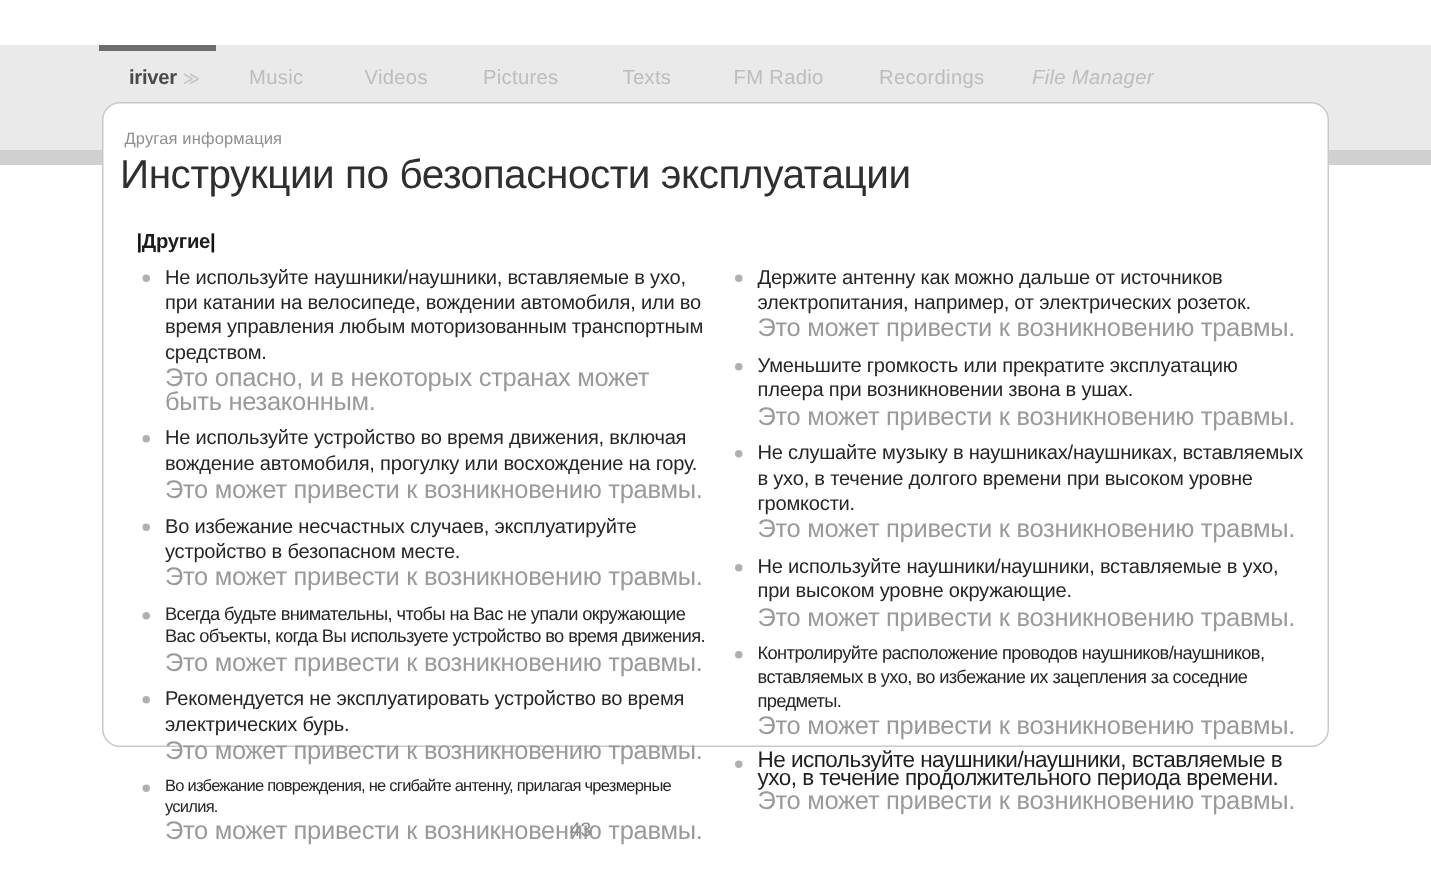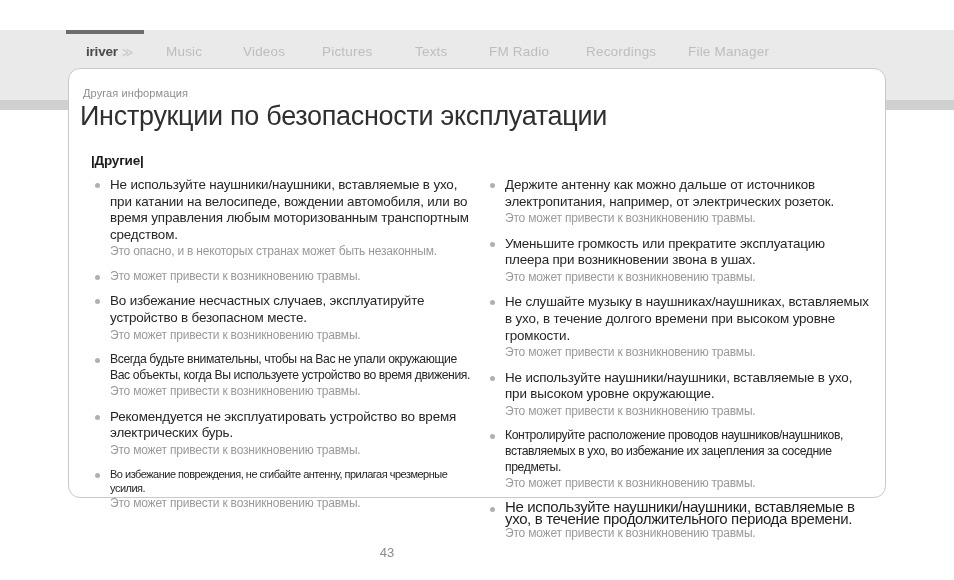--- a/index.html
+++ b/index.html
@@ -139,21 +139,21 @@
     font-size: 12.2px;
     line-height: 15.6px;
     letter-spacing: -0.4px;
   }
   .main-text.tiny {
     font-size: 11px;
     line-height: 14px;
     letter-spacing: -0.5px;
   }
   .sub-text {
-    font-size: 12px;
+    font-size: 17px;
     line-height: 15.5px;
     color: #9a9a9a;
     letter-spacing: -0.2px;
     margin-top: 1px;
   }
   .sub-text.mini {
     font-size: 15px;
     line-height: 12px;
     color: #1f1f1f;
     letter-spacing: -0.35px;
@@ -181,21 +181,21 @@
   <div class="nav-items">
     <div class="nav-item brand" style="left:86px;">
       <span>iriver</span><span class="brand-chevrons">≫</span>
     </div>
     <div class="nav-item" style="left:166px;">Music</div>
     <div class="nav-item" style="left:243px;">Videos</div>
     <div class="nav-item" style="left:322px;">Pictures</div>
     <div class="nav-item" style="left:415px;">Texts</div>
     <div class="nav-item" style="left:489px;">FM Radio</div>
     <div class="nav-item" style="left:586px;">Recordings</div>
-    <div class="nav-item" style="left:688px;">File Manager</div>
+    <div class="nav-item" style="left:688px;font-style:italic;">File Manager</div>
     <div class="nav-item" style="left:818px;margin-top:48px;">Settings</div>
   </div>
 
   <div class="card">
 
     <div class="eyebrow">Другая информация</div>
     <div class="page-title">Инструкции по безопасности эксплуатации</div>
 
     <div class="section-heading">
       <span class="bar">|</span><span>Другие</span><span class="bar">|</span>
@@ -204,20 +204,21 @@
     <div class="columns">
 
       <div class="col left">
         <div class="item">
           <span class="bullet"></span>
           <div class="main-text">Не используйте наушники/наушники, вставляемые в ухо, при катании на велосипеде, вождении автомобиля, или во время управления любым моторизованным транспортным средством.</div>
           <div class="sub-text">Это опасно, и в некоторых странах может быть незаконным.</div>
         </div>
         <div class="item">
           <span class="bullet"></span>
+          <div class="main-text">Не используйте устройство во время движения, включая вождение автомобиля, прогулку или восхождение на гору.</div>
           <div class="sub-text">Это может привести к возникновению травмы.</div>
         </div>
         <div class="item">
           <span class="bullet"></span>
           <div class="main-text">Во избежание несчастных случаев, эксплуатируйте устройство в безопасном месте.</div>
           <div class="sub-text">Это может привести к возникновению травмы.</div>
         </div>
         <div class="item">
           <span class="bullet"></span>
           <div class="main-text narrow">Всегда будьте внимательны, чтобы на Вас не упали окружающие Вас объекты, когда Вы используете устройство во время движения.</div>

